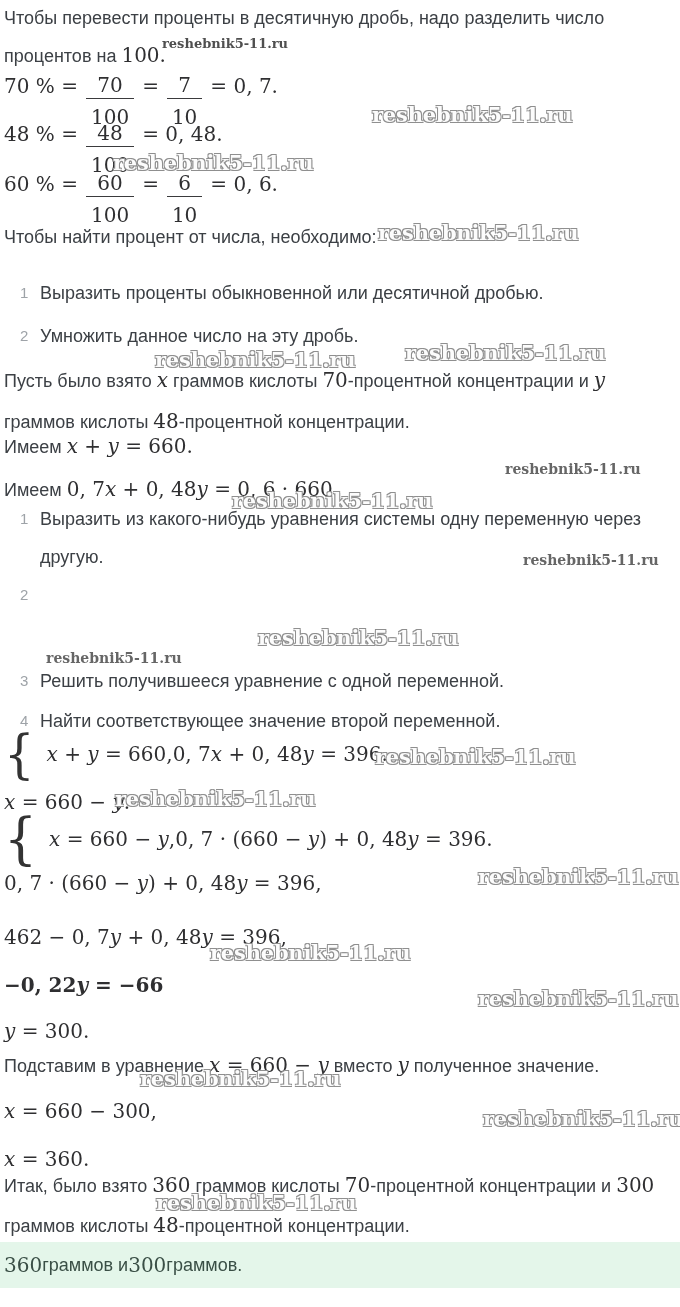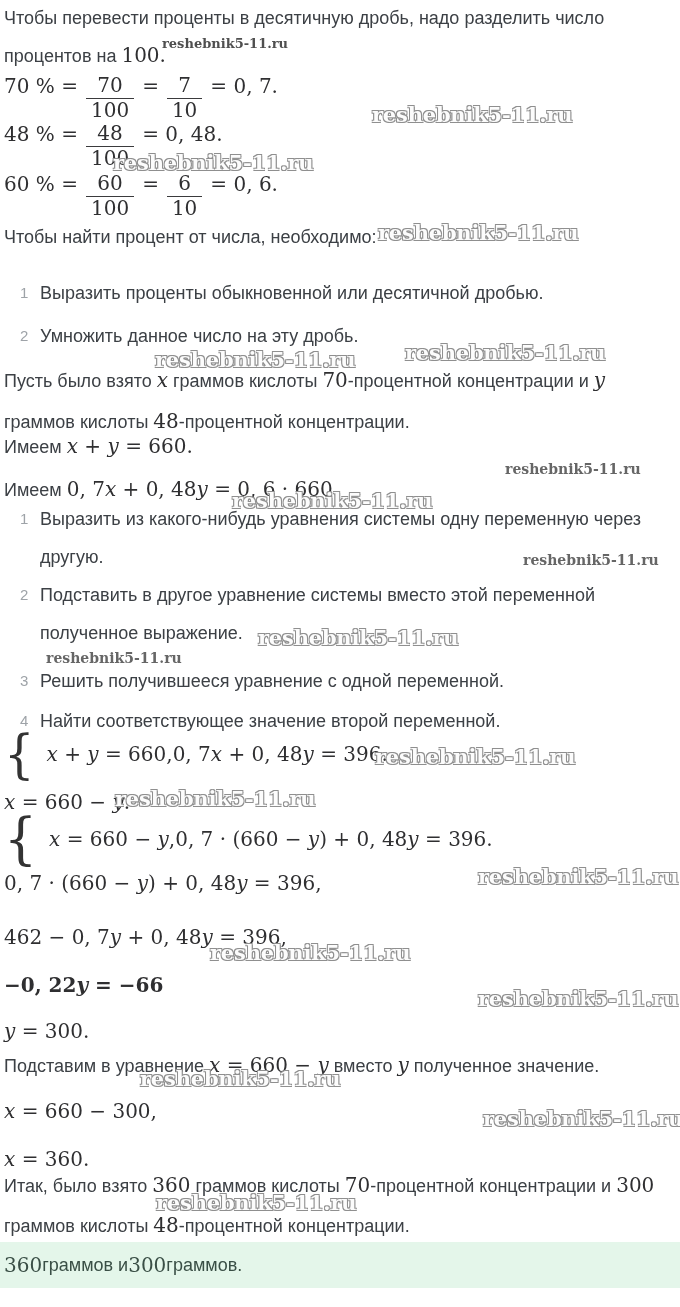--- a/index.html
+++ b/index.html
@@ -14,21 +14,21 @@
   .sans { font-size:18px; color:#3c4045; }
   .math { font-family:"DejaVu Serif", serif; font-size:20px; color:#2f2f31; }
   .math i { font-style:italic; }
   p { margin:0; }
 
   
   .frow { display:flex; }
   .frow .seg { white-space:pre; }
   .frac { display:inline-flex; flex-direction:column; align-items:center; margin:0 8px; }
   .frac .num { padding:0 5px 2px; line-height:1.1; }
-  .frac .den { border-top:1.6px solid #3a3a3c; padding:0 5px 0; line-height:1.1; }
+  .frac .den { border-top:1.6px solid #3a3a3c; padding:7px 5px 0; line-height:1.1; }
 
   
   .step { padding-left:36px; width:640px; }
   .step .num {
     position:absolute; left:16px; top:0;
     color:#9ea3a8; font-size:15px;
   }
 
   
   .system { display:flex; align-items:center; }
@@ -117,21 +117,20 @@
 
 <p class="abs sans" style="top:432px; line-height:28px;"><span>Имеем </span><span class="math"><i>x</i> + <i>y</i> = 660.</span></p>
 <p class="abs sans" style="top:475px; line-height:28px;"><span>Имеем </span><span class="math">0, 7<i>x</i> + 0, 48<i>y</i> = 0, 6 · 660.</span></p>
 
 <div class="abs step sans" style="top:500px; line-height:38px;">
   <span class="num">1</span>
   <span>Выразить из какого-нибудь уравнения системы одну переменную через другую.</span>
 </div>
 <div class="abs step sans" style="top:576px; line-height:38px; width:604px;">
   <span class="num">2</span>
-  <span>Подставить в другое уравнение системы вместо этой переменной полученное выражение.</span>
 </div>
 <div class="abs step sans" style="top:662px; line-height:38px;">
   <span class="num">3</span>
   <span>Решить получившееся уравнение с одной переменной.</span>
 </div>
 <div class="abs step sans" style="top:702px; line-height:38px;">
   <span class="num">4</span>
   <span>Найти соответствующее значение второй переменной.</span>
 </div>
 

